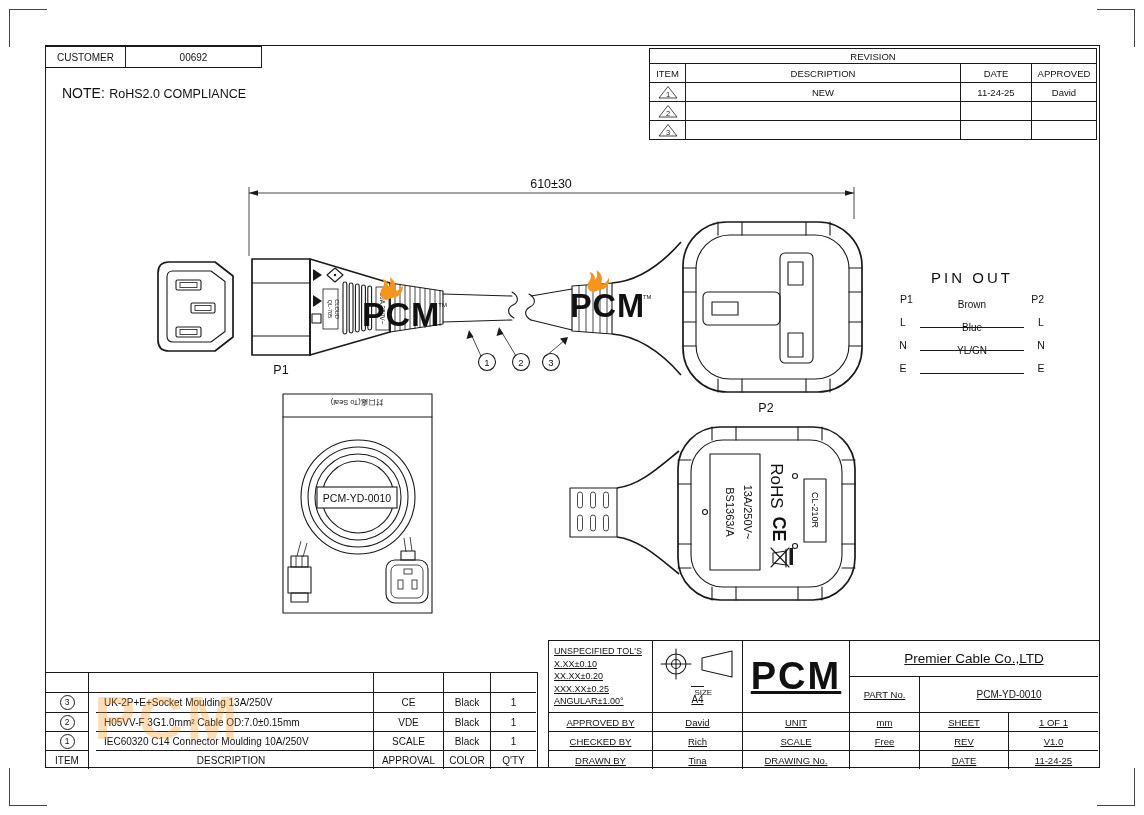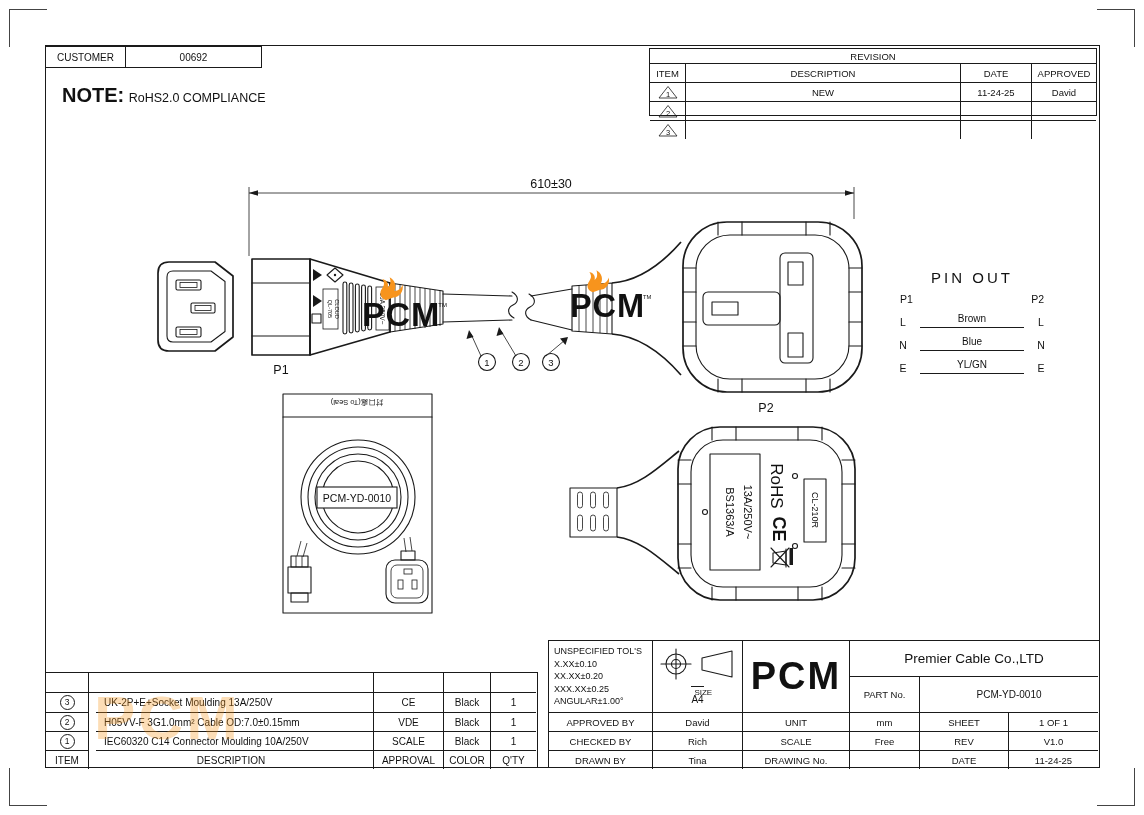--- a/index.html
+++ b/index.html
@@ -13,59 +13,59 @@
   .corner.br{right:9px;bottom:9px;border-right:1.5px solid #444;border-bottom:1.5px solid #444;}
   #frame{position:absolute;left:45px;top:45px;width:1055px;height:723px;
          border:1.8px solid #1a1a1a;box-sizing:border-box;}
   
   #customer{position:absolute;left:45px;top:46px;display:grid;grid-template-columns:80px 135px;
             height:22px;border:1.5px solid #1a1a1a;box-sizing:border-box;}
   #customer .cell{display:flex;align-items:center;justify-content:center;font-size:10px;}
   #customer .cell:first-child{border-right:1.5px solid #1a1a1a;}
   
   #note{position:absolute;left:62px;top:84px;white-space:nowrap;}
-  #note .big{font-size:20px;font-weight:bold;}
+  #note .big{font-size:14px;}
   #note .small{font-size:12.5px;}
   
-  #revision{position:absolute;left:649px;top:48px;width:448px;height:68px;
+  #revision{position:absolute;left:649px;top:48px;width:448px;height:92px;
             border:1.5px solid #1a1a1a;box-sizing:border-box;
             display:grid;grid-template-columns:36px 275px 71px 64px;
             grid-template-rows:15px 19px 19px 19px 18px;}
   #revision .c{border-right:1.2px solid #1a1a1a;border-bottom:1.2px solid #1a1a1a;
                display:flex;align-items:center;justify-content:center;font-size:9.5px;overflow:hidden;}
   #revision .noR{border-right:none;} #revision .noB{border-bottom:none;}
   #revision .ttl{grid-column:1 / span 4;}
   
   #pinout{position:absolute;left:888px;top:252px;width:168px;}
   #pinout .ttl{text-align:center;font-size:15px;letter-spacing:3px;margin-top:17px;}
   #pinout .hdr{display:flex;justify-content:space-between;padding:0 12px;margin-top:7px;font-size:10.5px;}
   #pinout .row{display:flex;align-items:flex-end;height:23px;padding:0 6px;}
   #pinout .row .pl,#pinout .row .pr{width:18px;text-align:center;font-size:10.5px;}
   #pinout .row .wire{flex:1;margin:0 8px;border-bottom:1.2px solid #1a1a1a;
-                     text-align:center;font-size:10px;padding-bottom:3px;}
+                     text-align:center;font-size:10px;padding-bottom:17px;}
   
   #bomwm{position:absolute;left:94px;top:682px;font-size:62px;font-weight:bold;letter-spacing:3px;
          color:rgba(247,148,29,0.32);z-index:3;pointer-events:none;}
   #bom{position:absolute;left:45px;top:672px;width:493px;height:96px;z-index:2;
        border:1.5px solid #1a1a1a;box-sizing:border-box;
        display:grid;grid-template-columns:43px 285px 70px 47px 45px;
        grid-template-rows:20px 20px 19px 19px 18px;}
   #bom .c{border-right:1.2px solid #1a1a1a;border-bottom:1.2px solid #1a1a1a;
           display:flex;align-items:center;justify-content:center;font-size:10px;overflow:hidden;}
   #bom .noR{border-right:none;} #bom .noB{border-bottom:none;}
   #bom .left{justify-content:flex-start;padding-left:8px;margin-left:7px;}
   .circ{display:inline-flex;width:13px;height:13px;border:1px solid #1a1a1a;border-radius:50%;
         align-items:center;justify-content:center;font-size:8.5px;line-height:1;}
   
   #titleblock{position:absolute;left:548px;top:640px;width:552px;height:128px;
               border:1.6px solid #1a1a1a;box-sizing:border-box;z-index:2;background:transparent;
               display:grid;grid-template-columns:104px 90px 107px 70px 89px 89px;
               grid-template-rows:36px 36px 19px 19px 18px;}
   #titleblock .c{border-right:1.2px solid #1a1a1a;border-bottom:1.2px solid #1a1a1a;
-                 display:flex;align-items:center;justify-content:center;font-size:9.5px;overflow:hidden;}
+                 display:flex;align-items:center;justify-content:center;font-size:9.5px;overflow:hidden;text-decoration:underline;}
   #titleblock .noR{border-right:none;} #titleblock .noB{border-bottom:none;}
   .tb-tol{grid-row:1 / span 2;flex-direction:column;align-items:flex-start !important;
           justify-content:center !important;padding-left:5px;font-size:9px !important;line-height:1.4;}
   .tb-proj{grid-row:1 / span 2;flex-direction:column;padding:0 !important;align-items:center;}
   .tb-proj .sym{height:45px;display:flex;align-items:center;justify-content:center;}
   .tb-proj .size{border-top:1.2px solid #1a1a1a;flex:1;position:relative;font-size:10px;
                  display:flex;align-items:center;justify-content:center;}
   .tb-proj .size .lbl{position:absolute;left:3px;top:1px;font-size:8px;}
   .tb-logo{grid-row:1 / span 2;font-size:38px !important;font-weight:600;letter-spacing:2px;}
   .tb-company{grid-column:4 / span 3;font-size:13.5px !important;}

